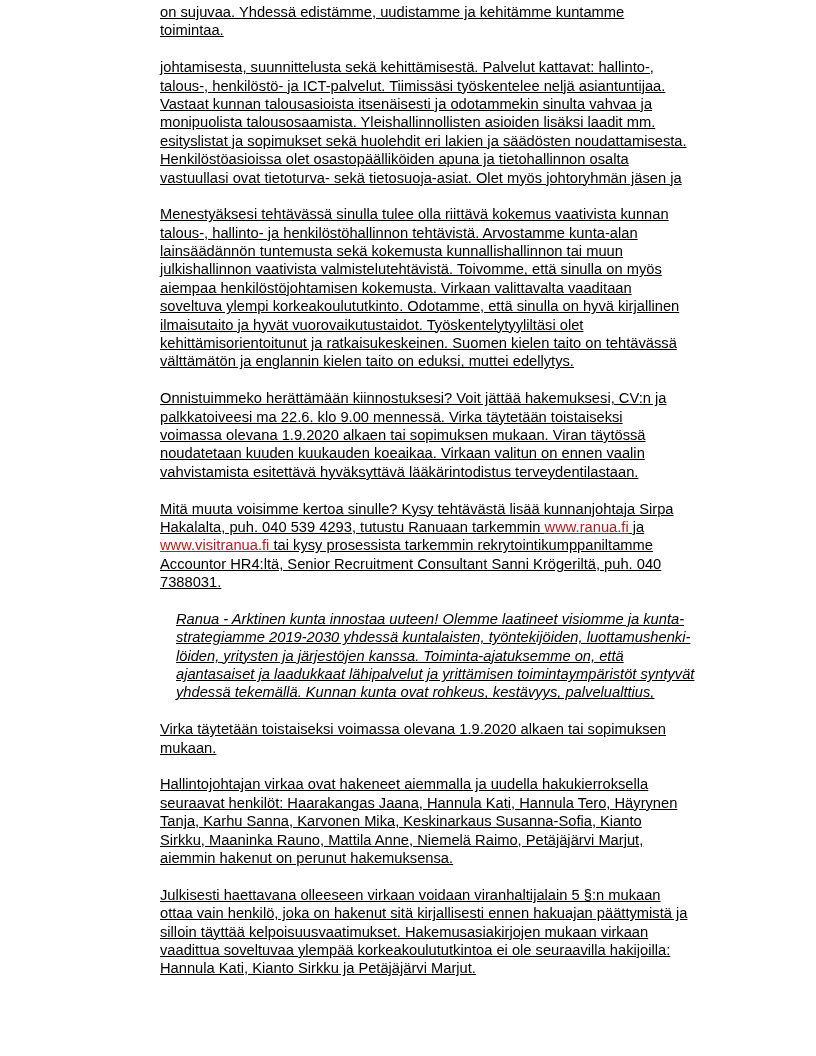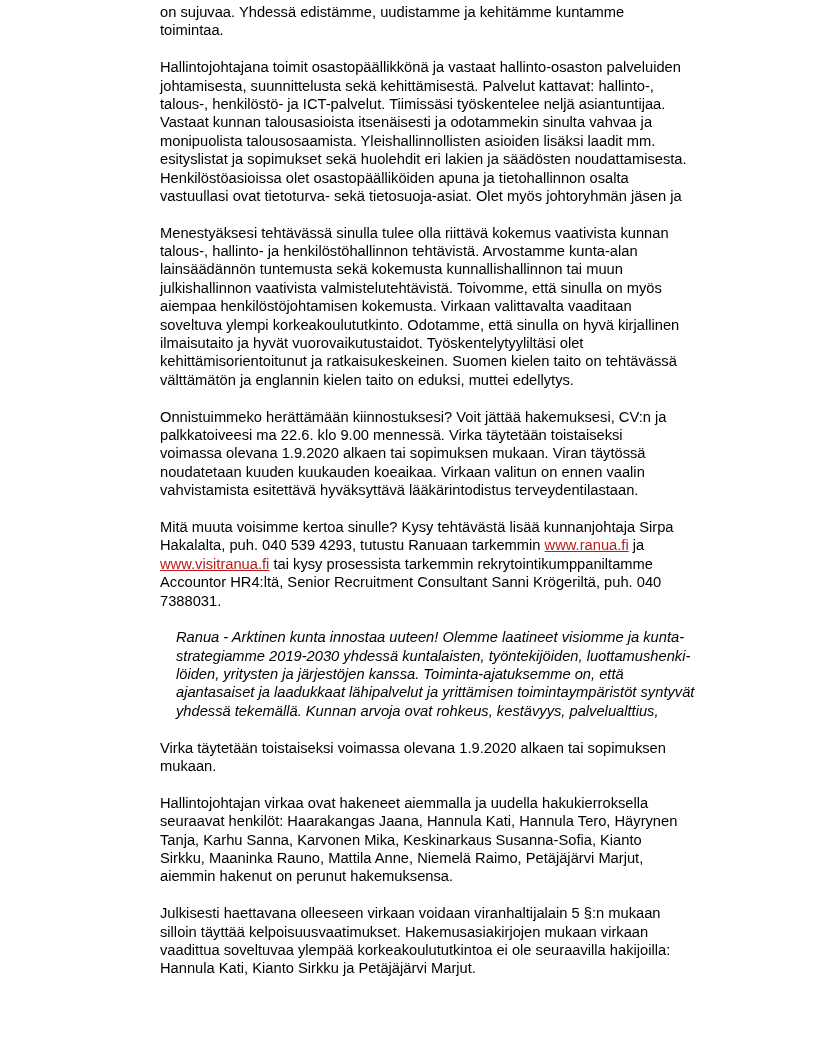--- a/index.html
+++ b/index.html
@@ -28,20 +28,21 @@
   }
   p.para.italic {
     font-style: italic;
     margin-left: 16px;
   }
   .line {
     display: block;
     height: 18.4px;
     line-height: 18.4px;
     white-space: pre;
+    text-decoration: underline;
   }
   a.link {
     color: #b91c1c;
     text-decoration: underline;
     cursor: pointer;
   }
   sup.footnote {
     font-size: 9px;
     line-height: 0;
     vertical-align: super;
@@ -49,21 +50,20 @@
 </style>
 </head>
 <body>
 
 <div class="page">
     <p class="para">
       <span class="line"><span>on sujuvaa. Yhdessä edistämme, uudistamme ja kehitämme kuntamme</span></span>
       <span class="line"><span>toimintaa.</span></span>
     </p>
     <p class="para">
-      <span class="line"><span>Hallintojohtajana toimit osastopäällikkönä ja vastaat hallinto-osaston palveluiden</span></span>
       <span class="line"><span>johtamisesta, suunnittelusta sekä kehittämisestä. Palvelut kattavat: hallinto-,</span></span>
       <span class="line"><span>talous-, henkilöstö- ja ICT-palvelut. Tiimissäsi työskentelee neljä asiantuntijaa.</span></span>
       <span class="line"><span>Vastaat kunnan talousasioista itsenäisesti ja odotammekin sinulta vahvaa ja</span></span>
       <span class="line"><span>monipuolista talousosaamista. Yleishallinnollisten asioiden lisäksi laadit mm.</span></span>
       <span class="line"><span>esityslistat ja sopimukset sekä huolehdit eri lakien ja säädösten noudattamisesta.</span></span>
       <span class="line"><span>Henkilöstöasioissa olet osastopäälliköiden apuna ja tietohallinnon osalta</span></span>
       <span class="line"><span>vastuullasi ovat tietoturva- sekä tietosuoja-asiat. Olet myös johtoryhmän jäsen ja</span></span>
     </p>
     <p class="para">
       <span class="line"><span>Menestyäksesi tehtävässä sinulla tulee olla riittävä kokemus vaativista kunnan</span></span>
@@ -88,32 +88,33 @@
       <span class="line"><span>Hakalalta, puh. 040 539 4293, tutustu Ranuaan tarkemmin </span><a class="link" href="#">www.ranua.fi</a><span> ja</span></span>
       <span class="line"><a class="link" href="#">www.visitranua.fi</a><span> tai kysy prosessista tarkemmin rekrytointikumppaniltamme</span></span>
       <span class="line"><span>Accountor HR4:ltä, Senior Recruitment Consultant Sanni Krögeriltä, puh. 040</span></span>
       <span class="line"><span>7388031.</span></span>
     </p>
     <p class="para italic">
       <span class="line"><span>Ranua - Arktinen kunta innostaa uuteen! Olemme laatineet visiomme ja kunta-</span></span>
       <span class="line"><span>strategiamme 2019-2030 yhdessä kuntalaisten, työntekijöiden, luottamushenki-</span></span>
       <span class="line"><span>löiden, yritysten ja järjestöjen kanssa. Toiminta-ajatuksemme on, että</span></span>
       <span class="line"><span>ajantasaiset ja laadukkaat lähipalvelut ja yrittämisen toimintaympäristöt syntyvät</span></span>
-      <span class="line"><span>yhdessä tekemällä. Kunnan arvoja ovat rohkeus, kestävyys, palvelualttius,</span></span>
+      <span class="line"><span>yhdessä tekemällä. Kunnan kunta ovat rohkeus, kestävyys, palvelualttius,</span></span>
     </p>
     <p class="para">
       <span class="line"><span>Virka täytetään toistaiseksi voimassa olevana 1.9.2020 alkaen tai sopimuksen</span></span>
       <span class="line"><span>mukaan.</span></span>
     </p>
     <p class="para">
       <span class="line"><span>Hallintojohtajan virkaa ovat hakeneet aiemmalla ja uudella hakukierroksella</span></span>
       <span class="line"><span>seuraavat henkilöt: Haarakangas Jaana, Hannula Kati, Hannula Tero, Häyrynen</span></span>
       <span class="line"><span>Tanja, Karhu Sanna, Karvonen Mika, Keskinarkaus Susanna-Sofia, Kianto</span></span>
       <span class="line"><span>Sirkku, Maaninka Rauno, Mattila Anne, Niemelä Raimo, Petäjäjärvi Marjut,</span></span>
       <span class="line"><span>aiemmin hakenut on perunut hakemuksensa.</span></span>
     </p>
     <p class="para">
       <span class="line"><span>Julkisesti haettavana olleeseen virkaan voidaan viranhaltijalain 5 §:n mukaan</span></span>
+      <span class="line"><span>ottaa vain henkilö, joka on hakenut sitä kirjallisesti ennen hakuajan päättymistä ja</span></span>
       <span class="line"><span>silloin täyttää kelpoisuusvaatimukset. Hakemusasiakirjojen mukaan virkaan</span></span>
       <span class="line"><span>vaadittua soveltuvaa ylempää korkeakoulututkintoa ei ole seuraavilla hakijoilla:</span></span>
       <span class="line"><span>Hannula Kati, Kianto Sirkku ja Petäjäjärvi Marjut.</span></span>
     </p>
   </div>
 
 </body></html>

